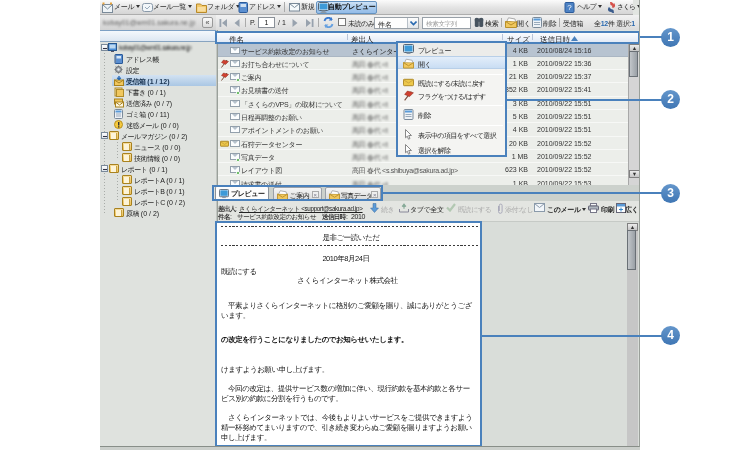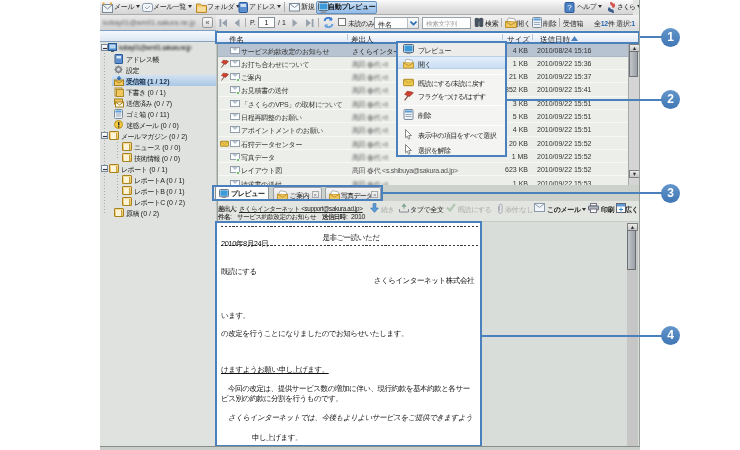--- a/index.html
+++ b/index.html
@@ -544,30 +544,32 @@
   <div id="pvgrey">
    <div class="sbar" style="left:409px;top:1px;width:11px;height:224px;background:#c6c6c6;">
     <div class="sbtn" style="left:0;top:0;">▲</div>
     <div class="sthumb" style="left:0;top:7px;width:9px;height:40px;"></div>
    </div>
   </div>
   <div id="pv">
    <div class="dash" style="top:3px"></div>
    <div class="pl" style="top:10px;text-align:center;width:260px;">是非ご一読いただ</div>
    <div class="dash" style="top:22px"></div>
-   <div class="pl" style="top:16px;text-align:left;width:250px;">2010年8月24日</div>
+   <div class="pl" style="top:31px;text-align:center;width:250px;">2010年8月24日</div>
    <div class="pl" style="top:44px;">既読にする</div>
-   <div class="pl" style="top:53px;text-align:right;width:253px;">さくらインターネット株式会社</div>
+   <div class="pl" style="top:53px;text-align:center;width:253px;">さくらインターネット株式会社</div>
+   <div class="pl" style="top:78px;">　平素よりさくらインターネットに格別のご愛顧を賜り、誠にありがとうござ</div>
    <div class="pl" style="top:88px;">います。</div>
-   <div class="pl" style="top:106px;">の改定を行うことになりましたのでお知らせいたします。</div>
-   <div class="pl" style="top:142px;text-decoration:underline;">けますようお願い申し上げます。</div>
+   <div class="pl" style="top:112px;font-weight:bold;">の改定を行うことになりましたのでお知らせいたします。</div>
+   <div class="pl" style="top:142px;">けますようお願い申し上げます。</div>
    <div class="pl" style="top:161px;">　今回の改定は、提供サービス数の増加に伴い、現行約款を基本約款と各サー</div>
    <div class="pl" style="top:171px;">ビス別の約款に分割を行うものです。</div>
-   <div class="pl" style="top:190px;font-style:italic;">　さくらインターネットでは、今後もよりよいサービスをご提供できますよう</div>
-   <div class="pl" style="top:210px;margin-left:31px;">申し上げます。</div>
+   <div class="pl" style="top:190px;">　さくらインターネットでは、今後もよりよいサービスをご提供できますよう</div>
+   <div class="pl" style="top:200px;">精一杯努めてまいりますので、引き続き変わらぬご愛顧を賜りますようお願い</div>
+   <div class="pl" style="top:210px;">申し上げます。</div>
   </div>
  </div>
 </div>
 <div class="co" style="left:661px;top:28px;">1</div>
 <div class="cl" style="left:640px;top:36.25px;width:22px;"></div>
 <div class="co" style="left:661px;top:90px;">2</div>
 <div class="cl" style="left:507px;top:99.25px;width:155px;"></div>
 <div class="co" style="left:661px;top:183.5px;">3</div>
 <div class="cl" style="left:382px;top:192.25px;width:280px;"></div>
 <div class="co" style="left:661px;top:326px;">4</div>

